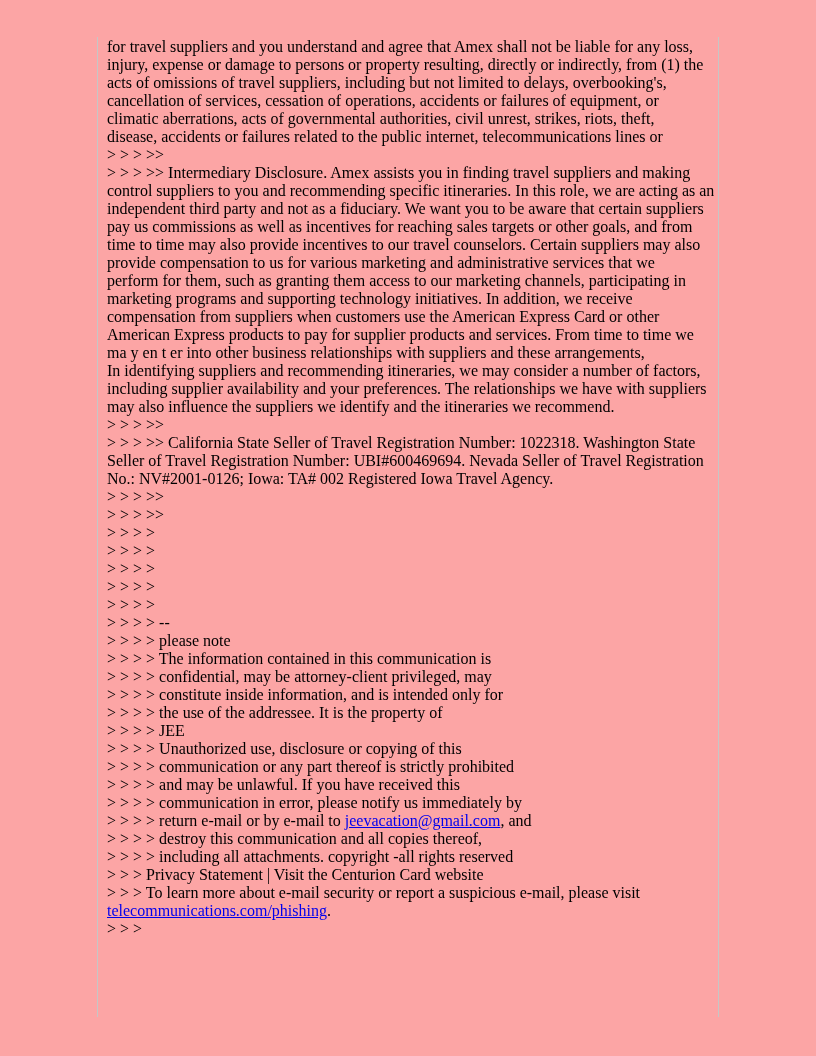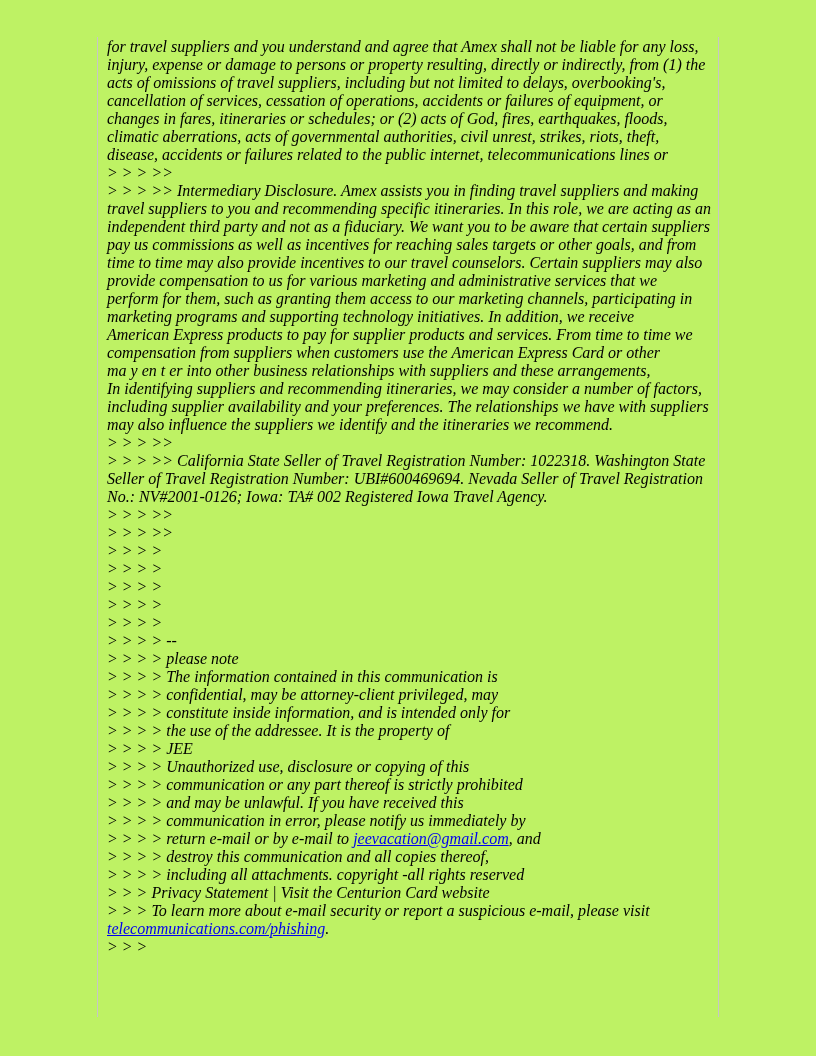--- a/index.html
+++ b/index.html
@@ -34,40 +34,39 @@
   }
   .email-link {
     color: #0000ee;
     text-decoration: underline;
     cursor: pointer;
   }
 </style>
 </head>
 <body>
 
-<div class="page" style="background: #bef264; font-style: italic;">
+<div class="page" style="background: #fca5a5;">
   <div class="quote-block" id="email-body" style="border-left-color: rgb(198, 198, 198); border-right-color: rgb(198, 198, 198);">
       <div class="line"><span>for travel suppliers and you understand and agree that Amex shall not be liable for any loss,</span></div>
       <div class="line"><span>injury, expense or damage to persons or property resulting, directly or indirectly, from (1) the</span></div>
       <div class="line"><span>acts of omissions of travel suppliers, including but not limited to delays, overbooking's,</span></div>
       <div class="line"><span>cancellation of services, cessation of operations, accidents or failures of equipment, or</span></div>
-      <div class="line"><span>changes in fares, itineraries or schedules; or (2) acts of God, fires, earthquakes, floods,</span></div>
       <div class="line"><span>climatic aberrations, acts of governmental authorities, civil unrest, strikes, riots, theft,</span></div>
       <div class="line"><span>disease, accidents or failures related to the public internet, telecommunications lines or</span></div>
       <div class="line"><span>&gt; &gt; &gt; &gt;&gt;</span></div>
       <div class="line"><span>&gt; &gt; &gt; &gt;&gt; Intermediary Disclosure. Amex assists you in finding travel suppliers and making</span></div>
-      <div class="line"><span>travel suppliers to you and recommending specific itineraries. In this role, we are acting as an</span></div>
+      <div class="line"><span>control suppliers to you and recommending specific itineraries. In this role, we are acting as an</span></div>
       <div class="line"><span>independent third party and not as a fiduciary. We want you to be aware that certain suppliers</span></div>
       <div class="line"><span>pay us commissions as well as incentives for reaching sales targets or other goals, and from</span></div>
       <div class="line"><span>time to time may also provide incentives to our travel counselors. Certain suppliers may also</span></div>
       <div class="line"><span>provide compensation to us for various marketing and administrative services that we</span></div>
       <div class="line"><span>perform for them, such as granting them access to our marketing channels, participating in</span></div>
       <div class="line"><span>marketing programs and supporting technology initiatives. In addition, we receive</span></div>
+      <div class="line"><span>compensation from suppliers when customers use the American Express Card or other</span></div>
       <div class="line"><span>American Express products to pay for supplier products and services. From time to time we</span></div>
-      <div class="line"><span>compensation from suppliers when customers use the American Express Card or other</span></div>
       <div class="line"><span>ma y en t er into other business relationships with suppliers and these arrangements,</span></div>
       <div class="line"><span>In identifying suppliers and recommending itineraries, we may consider a number of factors,</span></div>
       <div class="line"><span>including supplier availability and your preferences. The relationships we have with suppliers</span></div>
       <div class="line"><span>may also influence the suppliers we identify and the itineraries we recommend.</span></div>
       <div class="line"><span>&gt; &gt; &gt; &gt;&gt;</span></div>
       <div class="line"><span>&gt; &gt; &gt; &gt;&gt; California State Seller of Travel Registration Number: 1022318. Washington State</span></div>
       <div class="line"><span>Seller of Travel Registration Number: UBI#600469694. Nevada Seller of Travel Registration</span></div>
       <div class="line"><span>No.: NV#2001-0126; Iowa: TA# 002 Registered Iowa Travel Agency.</span></div>
       <div class="line"><span>&gt; &gt; &gt; &gt;&gt;</span></div>
       <div class="line"><span>&gt; &gt; &gt; &gt;&gt;</span></div>

